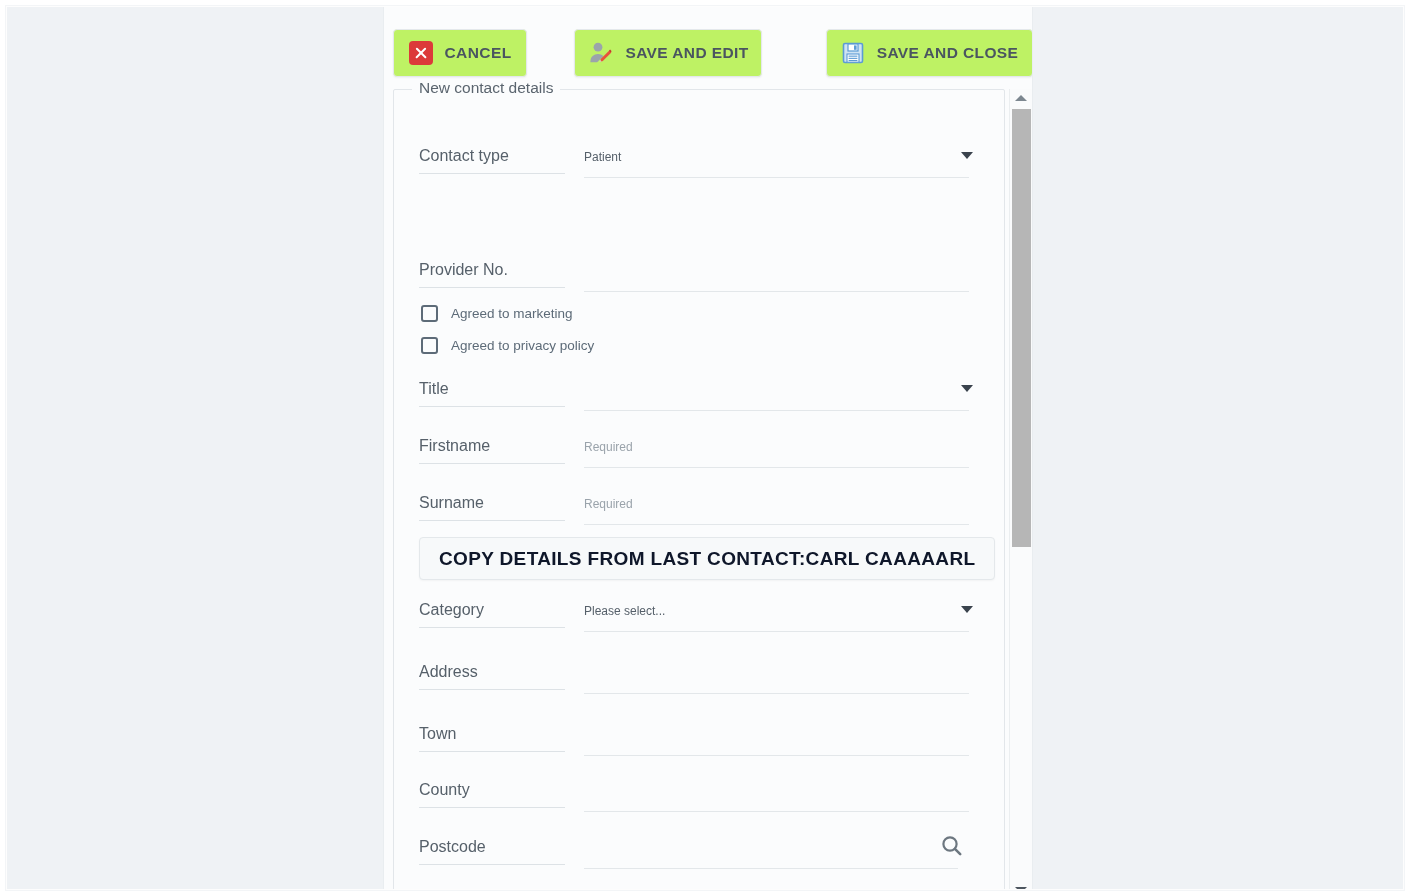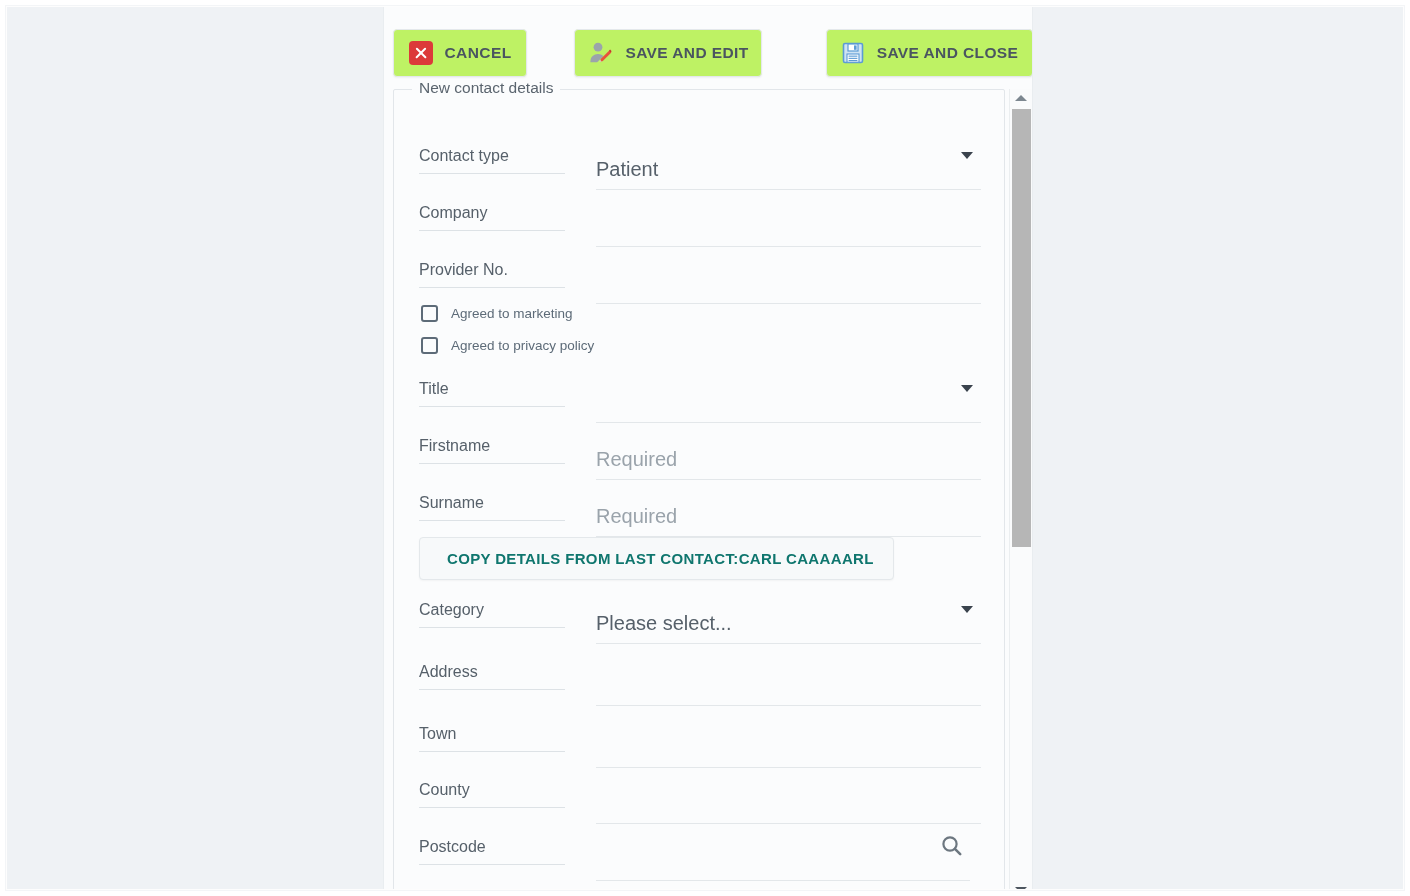--- a/index.html
+++ b/index.html
@@ -139,29 +139,28 @@
     height: 30px;
     font-size: 16px;
     color: #56606a;
     border-bottom: 1px solid #dde2e6;
     line-height: 24px;
     white-space: nowrap;
   }
 
   .fvalue {
     position: absolute;
-    left: 202px;
+    left: 190px;
     width: 385px;
     height: 34px;
     border-bottom: 1px solid #e3e7ea;
-    font-size: 20px;
+    font-size: 12px;
     color: #56606a;
     line-height: 24px;
     padding-top: 1px;
-    margin-top: 12px;
   }
 
   .fvalue.ph { color: #9aa3ab; }
   .fvalue.wide { width: 374px; }
 
   .caret {
     position: absolute;
     right: 4px;
     top: 8px;
     width: 0; height: 0;
@@ -221,26 +220,25 @@
     background: #f7f9fa;
     border: 1px solid #e4e8eb;
     border-radius: 4px;
     box-shadow: 0 1px 2px rgba(0,0,0,0.04);
     display: flex;
     align-items: center;
     cursor: pointer;
     user-select: none;
   }
   #btn-copy-details .lbl {
-    font-size: 15px;
+    font-size: 19px;
     font-weight: bold;
     letter-spacing: 0.35px;
-    color: #0f766e;
+    color: #0f172a;
     white-space: nowrap;
-    margin-left: 8px;
   }
 
   
   .search-ico-wrap {
     position: absolute;
     left: 545px;
     top: -2px;
     width: 28px; height: 28px;
     cursor: pointer;
   }
@@ -342,24 +340,20 @@
     <div class="fieldset">
 
       <div class="legend">New contact details</div>
 
       <div class="row" id="row-contact-type">
         <div class="flabel">Contact type</div>
         <div class="fvalue">Patient</div>
         <span class="caret" style="left:567px;top:8px;"></span>
       </div>
 
-      <div class="row" id="row-company">
-        <div class="flabel">Company</div>
-        <div class="fvalue"></div>
-      </div>
 
       <div class="row" id="row-provider-no">
         <div class="flabel">Provider No.</div>
         <div class="fvalue"></div>
       </div>
 
       <div class="chkrow" id="chk-marketing">
         <span class="chkbox"></span>
         <span class="chklabel">Agreed to marketing</span>
       </div>

